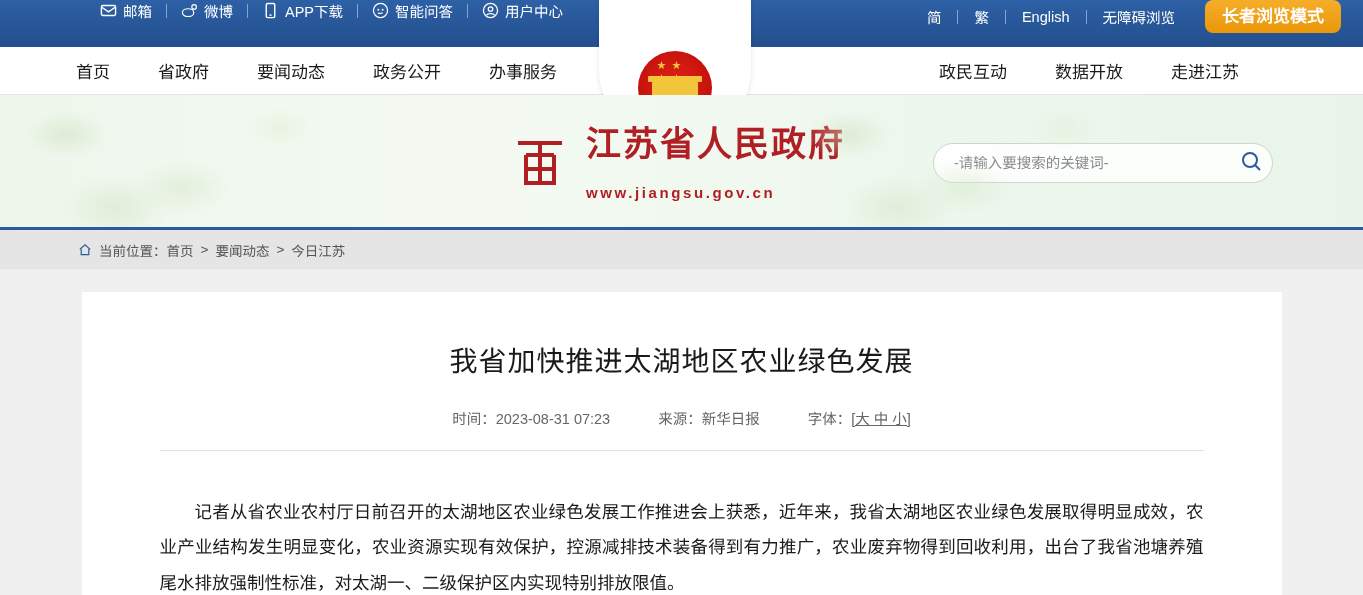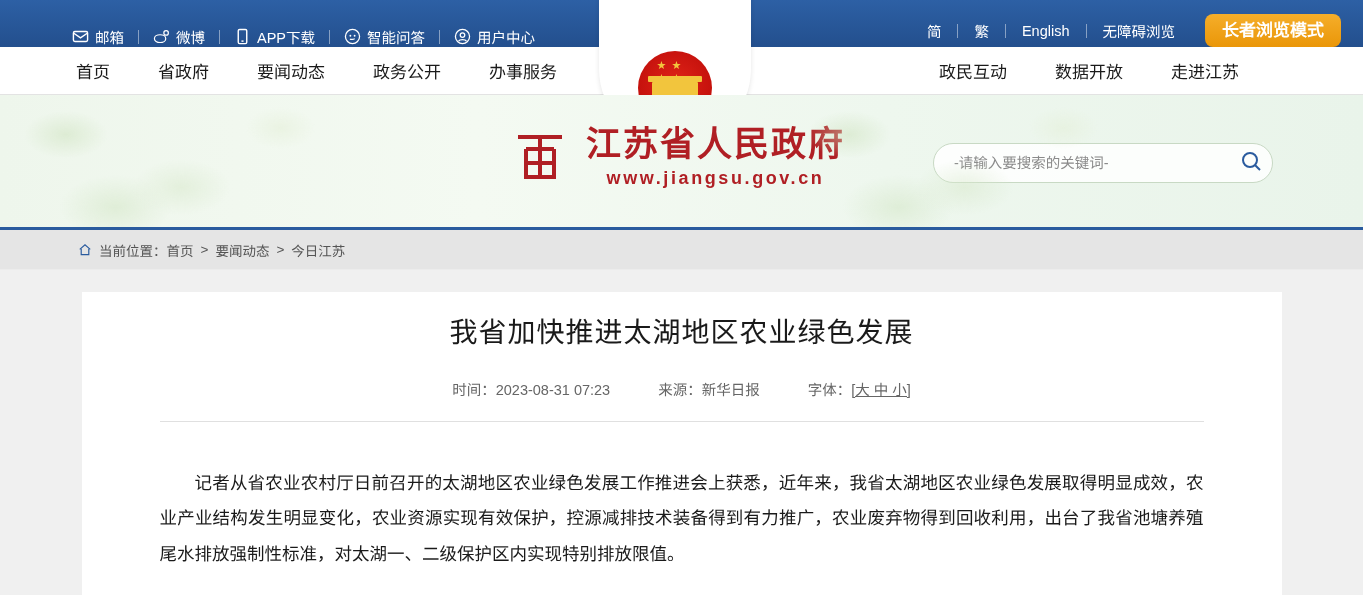--- a/index.html
+++ b/index.html
@@ -11,22 +11,22 @@
     background: #ffffff;
     font-family: "Liberation Sans", "DejaVu Sans", sans-serif;
   }
 
   
   .topbar {
     height: 47px;
     background: #2a5b9e;
     background: linear-gradient(180deg,#2d60a5 0%, #234f8d 100%);
     display: flex;
-    align-items: flex-end;
-    padding: 0 16px 0 58px;
+    align-items: flex-start;
+    padding: 0 16px 0 86px;
     color: #ffffff;
     position: relative;
   }
   .topbar-left { display: flex; align-items: center; gap: 0; }
   .tb-item {
     display: flex; align-items: center; gap: 6px;
     font-size: 14.5px; color: #ffffff;
     padding: 0 14px;
     white-space: nowrap;
   }
@@ -146,31 +146,31 @@
     top: 30px;
     display: flex;
     align-items: center;
     gap: 18px;
   }
   .logo-mark {
     width: 56px; height: 56px;
     position: relative;
   }
   .logo-mark svg { display:block; }
-  .logo-text { display: flex; flex-direction: column; gap: 4px; align-items: center; }
+  .logo-text { display: flex; flex-direction: column; gap: 20px; }
   .logo-title {
     font-family: "DejaVu Sans", "Liberation Sans", sans-serif;
     font-size: 35px;
     font-weight: bold;
     color: #b01f24;
     letter-spacing: 2px;
     line-height: 1.1;
   }
   .logo-url {
-    font-size: 18px;
+    font-size: 15px;
     font-weight: bold;
     color: #b01f24;
     letter-spacing: 2.6px;
     font-family: "Liberation Sans", sans-serif;
   }
 
   .search-box {
     position: absolute;
     right: 90px;
     top: 48px;
@@ -217,21 +217,21 @@
   
   .article-wrap {
     background: #f0f0f0;
     padding: 22px 0 0 0;
     height: calc(595px - 47px - 48px - 135px - 40px);
   }
   .article {
     width: 1200px;
     margin: 0 auto;
     background: #ffffff;
-    padding: 18px 78px 0 78px;
+    padding: 47px 78px 0 78px;
     height: 100%;
   }
   .article-title {
     text-align: center;
     font-size: 28px;
     color: #1a1a1a;
     font-weight: normal;
     font-family: "DejaVu Sans", "Liberation Sans", sans-serif;
     margin: 0 0 28px 0;
     letter-spacing: 1px;

